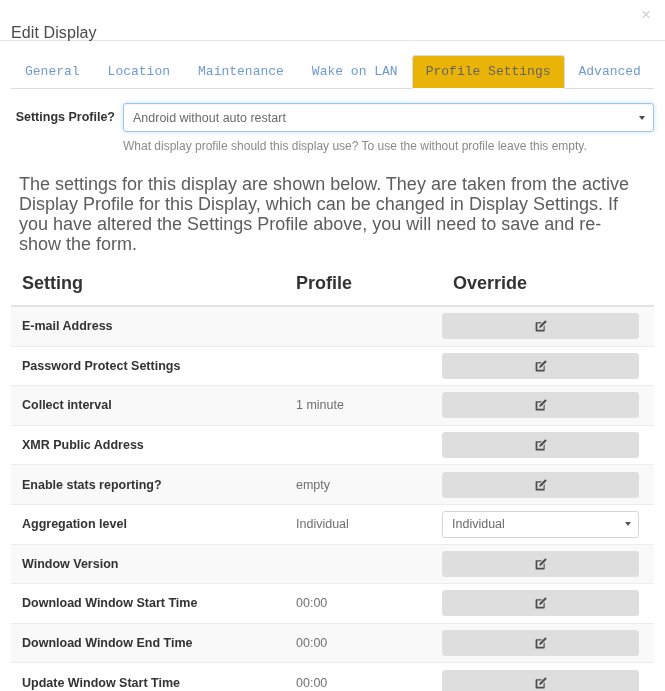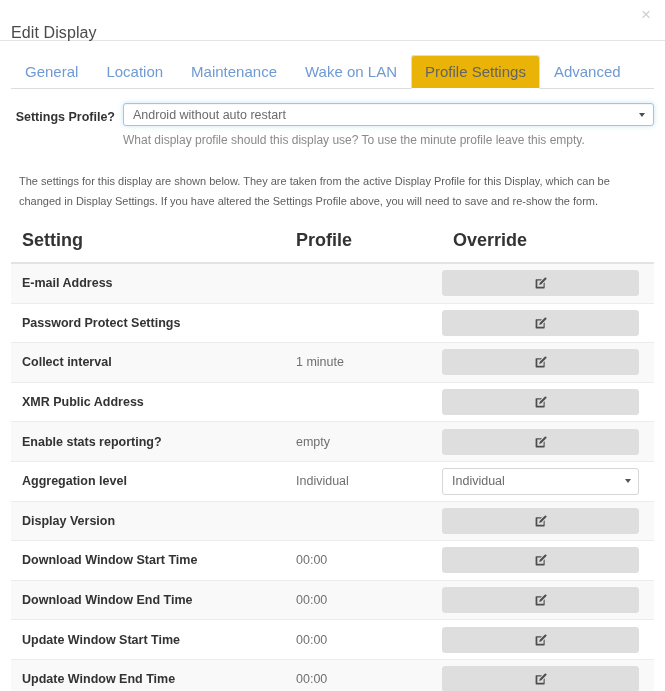--- a/index.html
+++ b/index.html
@@ -67,28 +67,29 @@
     padding: 0;
     display: flex;
     align-items: flex-end;
   }
   .nav-tabs li {
     margin-bottom: -1px;
   }
   .nav-tabs li a {
     display: block;
     padding: 7px 13px 8px 13px;
-    font-size: 15px;
+    font-size: 13px;
     line-height: 17px;
     color: #6f9ad3;
     text-decoration: none;
     border: 1px solid transparent;
     border-radius: 3px 3px 0 0;
     cursor: pointer;
     white-space: nowrap;
+    font-family: Liberation Mono, monospace;
   }
   .nav-tabs li.active a {
     color: #636363;
     background: #eab308;
     border-color: #dddddd #dddddd #ffffff;
     cursor: default;
   }
 
   
   .form-group {
@@ -109,21 +110,21 @@
   }
   .control-wrap {
     margin-left: 112px;
   }
   select.form-control {
     -webkit-appearance: none;
     -moz-appearance: none;
     appearance: none;
     display: block;
     width: 100%;
-    height: 23px;
+    height: 29px;
     padding: 4px 22px 4px 9px;
     box-sizing: border-box;
     font-size: 12.5px;
     font-family: "Liberation Sans", sans-serif;
     color: #6b6b6b;
     background-color: #ffffff;
     border: 1px solid #9ec6ea;
     border-radius: 3px;
     box-shadow: inset 0 1px 1px rgba(0,0,0,.045), 0 0 5px rgba(102,175,233,.35);
     outline: none;
@@ -147,21 +148,21 @@
   .help-block {
     margin: 6px 0 0 0;
     font-size: 12px;
     line-height: 16px;
     color: #8a8a8a;
   }
 
   
   .intro {
     margin: 20px 27px 0 19px;
-    font-size: 11px;
+    font-size: 18px;
     line-height: 20px;
     color: #5d5d5d;
     max-width: 610px;
   }
 
   
   .settings-table {
     width: 643px;
     margin: 19px 0 0 11px;
     border-collapse: collapse;
@@ -284,21 +285,21 @@
       </li>
     </ul>
 
   <div class="form-group">
     <label class="control-label">Settings Profile?</label>
     <div class="control-wrap">
       <div class="select-shell">
         <select class="form-control" id="settings-profile-select"><option>Android without auto restart</option></select>
         <span class="select-caret"></span>
       </div>
-      <p class="help-block">What display profile should this display use? To use the minute profile leave this empty.</p>
+      <p class="help-block">What display profile should this display use? To use the without profile leave this empty.</p>
     </div>
   </div>
 
   <p class="intro">The settings for this display are shown below. They are taken from the active Display Profile for this Display, which can be changed in Display Settings. If you have altered the Settings Profile above, you will need to save and re-show the form.</p>
 
   <table class="settings-table">
     <colgroup>
       <col class="c-setting">
       <col class="c-profile">
       <col class="c-override">
@@ -375,21 +376,21 @@
           <td class="cell-setting">Aggregation level</td>
           <td class="cell-profile">Individual</td>
           <td class="cell-override">
             <div class="override-select-shell">
               <select class="override-select"><option>Individual</option></select>
               <span class="select-caret"></span>
             </div>
           </td>
         </tr>
         <tr>
-          <td class="cell-setting">Display Version</td>
+          <td class="cell-setting">Window Version</td>
           <td class="cell-profile"></td>
           <td class="cell-override">
             <button class="override-btn">
               <svg class="edit-ico" viewBox="0 0 16 16">
                 <path d="M1.6 3.1 h7.6 l-1.5 1.5 H3.1 v8.3 h8.3 V8.6 l1.5 -1.5 v7.3 a0.8 0.8 0 0 1 -0.8 0.8 H1.6 a0.8 0.8 0 0 1 -0.8 -0.8 V3.9 a0.8 0.8 0 0 1 0.8 -0.8 z" fill="#4d4d4d"></path>
                 <path d="M14.9 1.1 a1.3 1.3 0 0 0 -1.9 0 L6.4 7.7 l-0.9 2.9 l2.9 -0.9 l6.6 -6.6 a1.3 1.3 0 0 0 0 -1.9 z" fill="#4d4d4d"></path>
               </svg>
             </button>
           </td>
         </tr>

